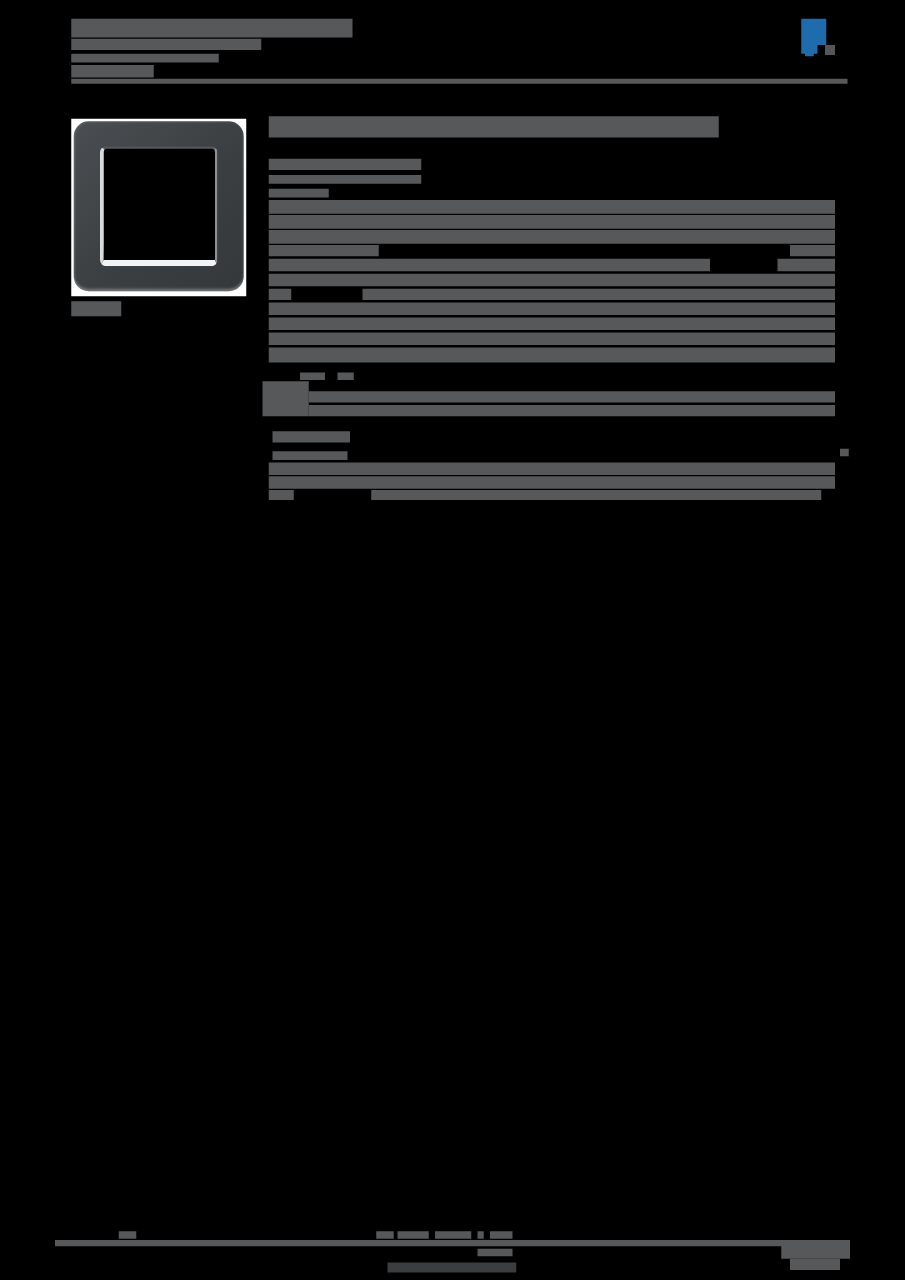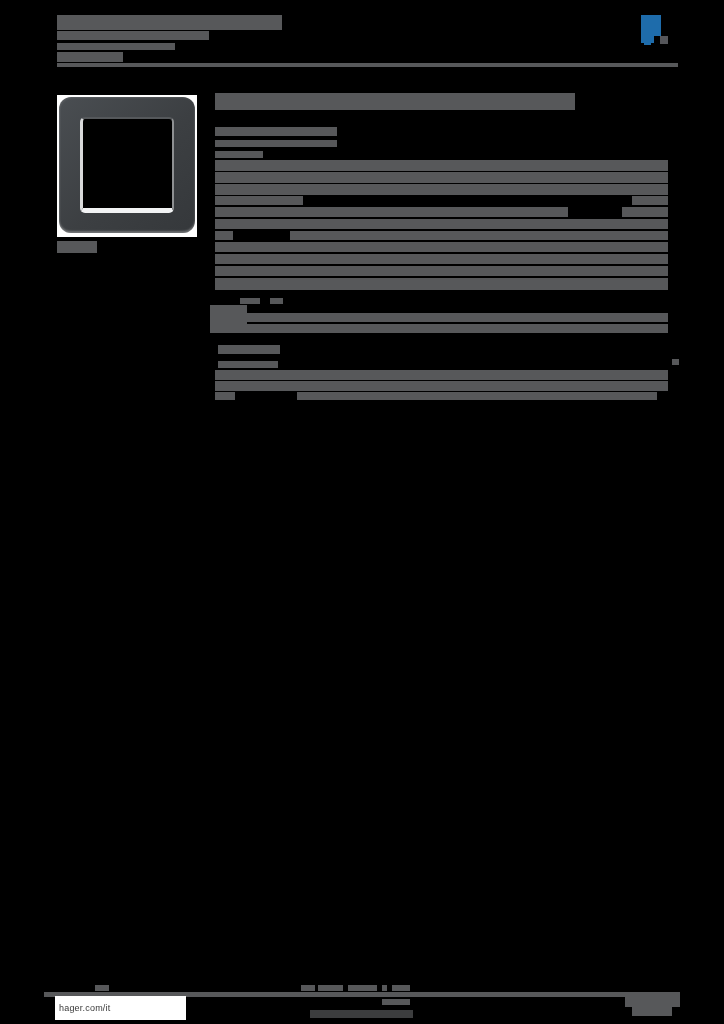--- a/index.html
+++ b/index.html
@@ -102,17 +102,14 @@
     <div class="nub" style="background: rgb(30, 108, 171);"></div>
     <div class="chip" style="background: rgb(85, 86, 90);"></div>
   </div>
 
   <div class="photo">
     <div class="frame">
       <div class="hole"></div>
     </div>
   </div>
 
-  <div class="sitebox">
-    <a href="#" style="color: rgb(58, 58, 58);">hager.com/it</a>
-  </div>
 
 </div>
 
 </body></html>

